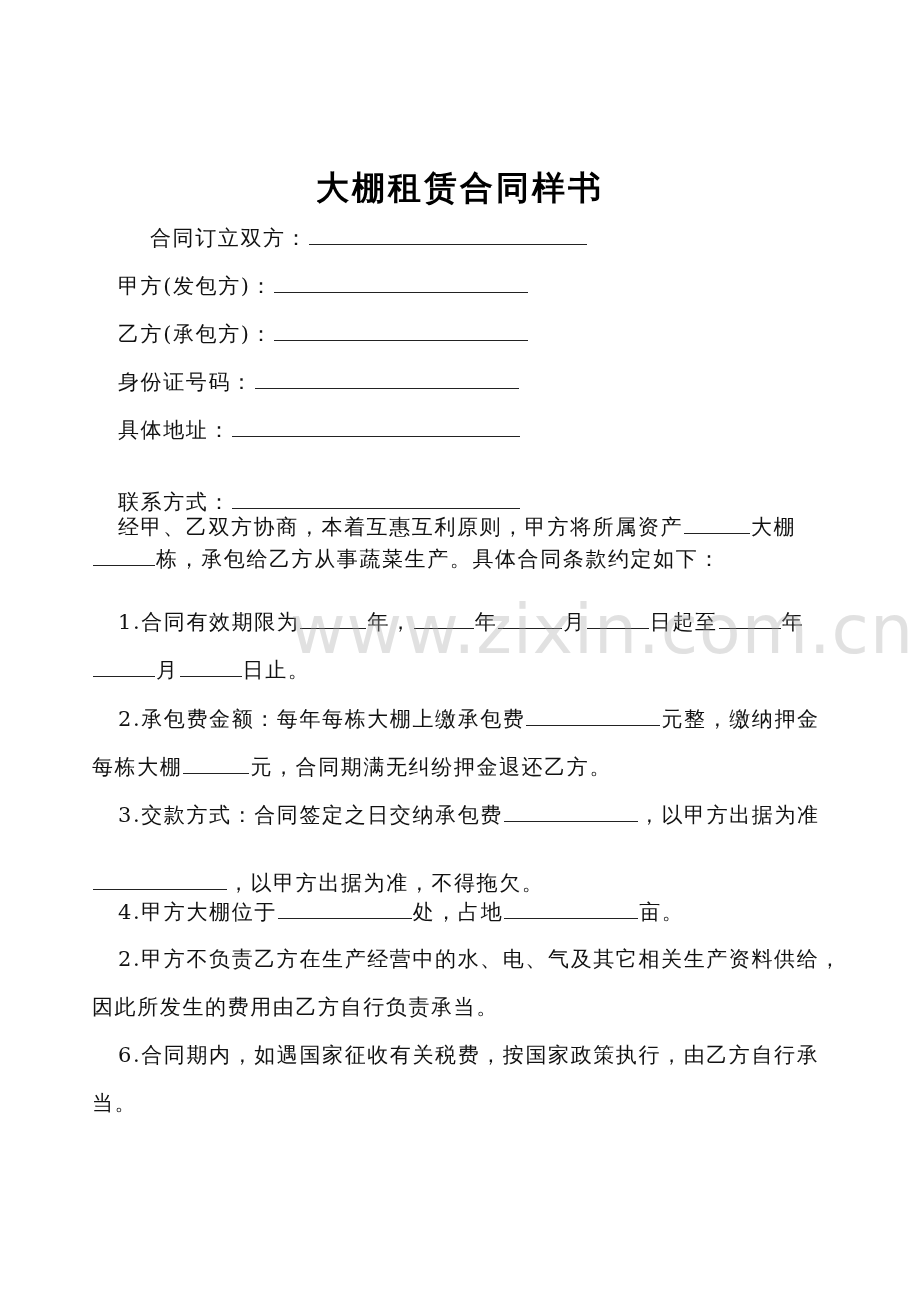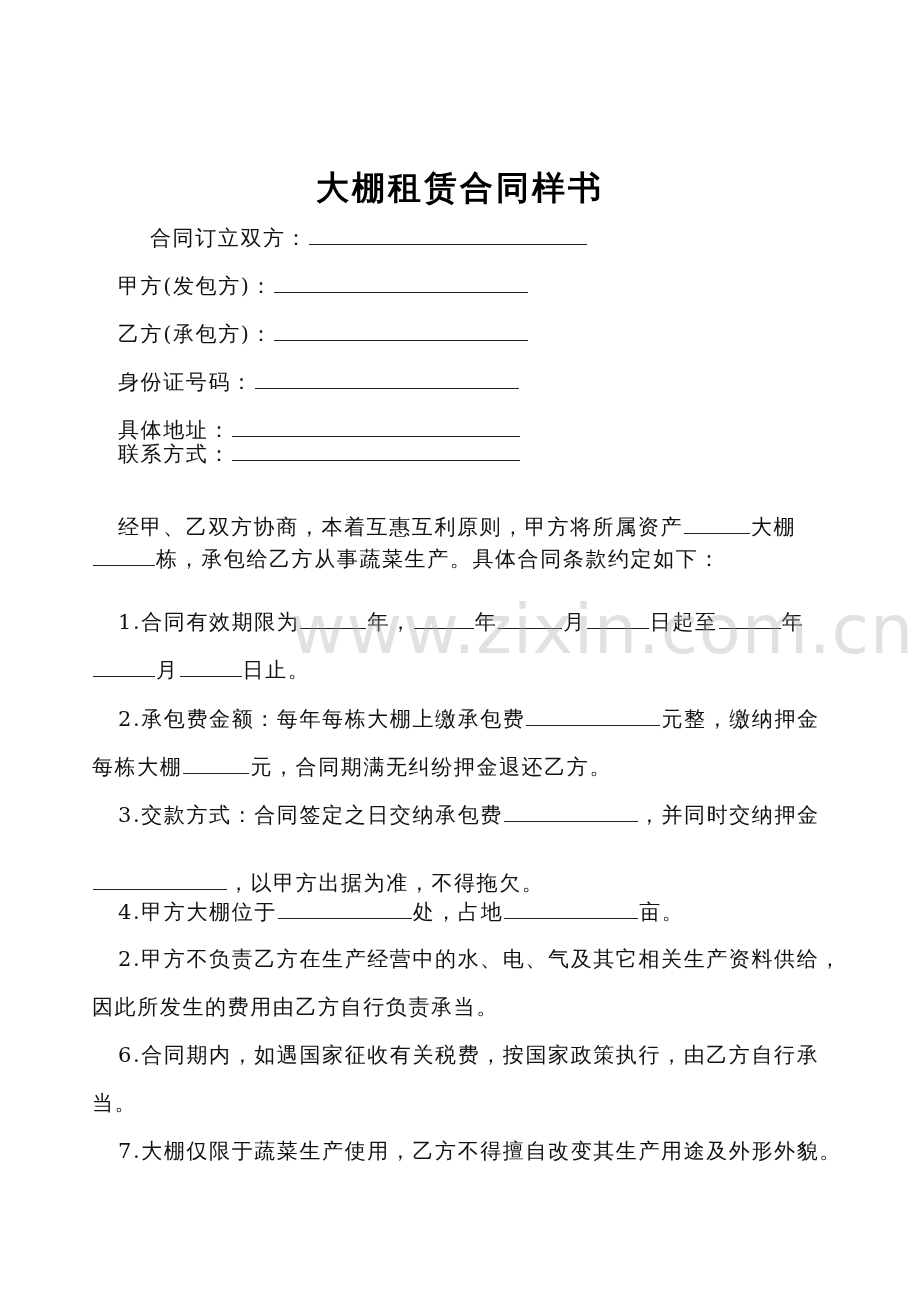--- a/index.html
+++ b/index.html
@@ -45,21 +45,21 @@
   </div>
   <div class="line indent" style="top:318px;">
     <span>乙方(承包方)：</span><span class="blank" style="width:254px;"></span>
   </div>
   <div class="line indent" style="top:366px;">
     <span>身份证号码：</span><span class="blank" style="width:264px;"></span>
   </div>
   <div class="line indent" style="top:414px;text-align:center;">
     <span>具体地址：</span><span class="blank" style="width:288px;"></span>
   </div>
-  <div class="line indent" style="top:438px;">
+  <div class="line indent" style="top:486px;">
     <span>联系方式：</span><span class="blank" style="width:288px;"></span>
   </div>
 
   <div class="line indent" style="top:511px;">
     <span>经甲、乙双方协商，本着互惠互利原则，甲方将所属资产</span><span class="blank" style="width:66px;"></span><span>大棚</span>
   </div>
   <div class="line" style="top:543px;font-family:Liberation Mono, monospace;">
     <span class="blank" style="width:62px;"></span><span>栋，承包给乙方从事蔬菜生产。具体合同条款约定如下：</span>
   </div>
 
@@ -71,21 +71,21 @@
   </div>
 
   <div class="line indent" style="top:703px;">
     <span>2.承包费金额：每年每栋大棚上缴承包费</span><span class="blank" style="width:134px;"></span><span>元整，缴纳押金</span>
   </div>
   <div class="line" style="top:751px;">
     <span>每栋大棚</span><span class="blank" style="width:66px;"></span><span>元，合同期满无纠纷押金退还乙方。</span>
   </div>
 
   <div class="line indent" style="top:799px;">
-    <span>3.交款方式：合同签定之日交纳承包费</span><span class="blank" style="width:134px;"></span><span>，并同时交纳押金</span>
+    <span>3.交款方式：合同签定之日交纳承包费</span><span class="blank" style="width:134px;"></span><span>，以甲方出据为准</span>
   </div>
   <div class="line" style="top:867px;">
     <span class="blank" style="width:134px;"></span><span>，以甲方出据为准，不得拖欠。</span>
   </div>
 
   <div class="line indent" style="top:896px;">
     <span>4.甲方大棚位于</span><span class="blank" style="width:134px;"></span><span>处，占地</span><span class="blank" style="width:134px;"></span><span>亩。</span>
   </div>
 
   <div class="line indent" style="top:944px;">
@@ -95,18 +95,15 @@
     <span>因此所发生的费用由乙方自行负责承当。</span>
   </div>
 
   <div class="line indent" style="top:1040px;">
     <span>6.合同期内，如遇国家征收有关税费，按国家政策执行，由乙方自行承</span>
   </div>
   <div class="line" style="top:1088px;">
     <span>当。</span>
   </div>
 
-  <div class="line indent" style="top:1136px;">
-    <span>7.大棚仅限于蔬菜生产使用，乙方不得擅自改变其生产用途及外形外貌。</span>
-  </div>
 
   <div class="watermark">www.zixin.com.cn</div>
 </div>
 
 </body></html>

